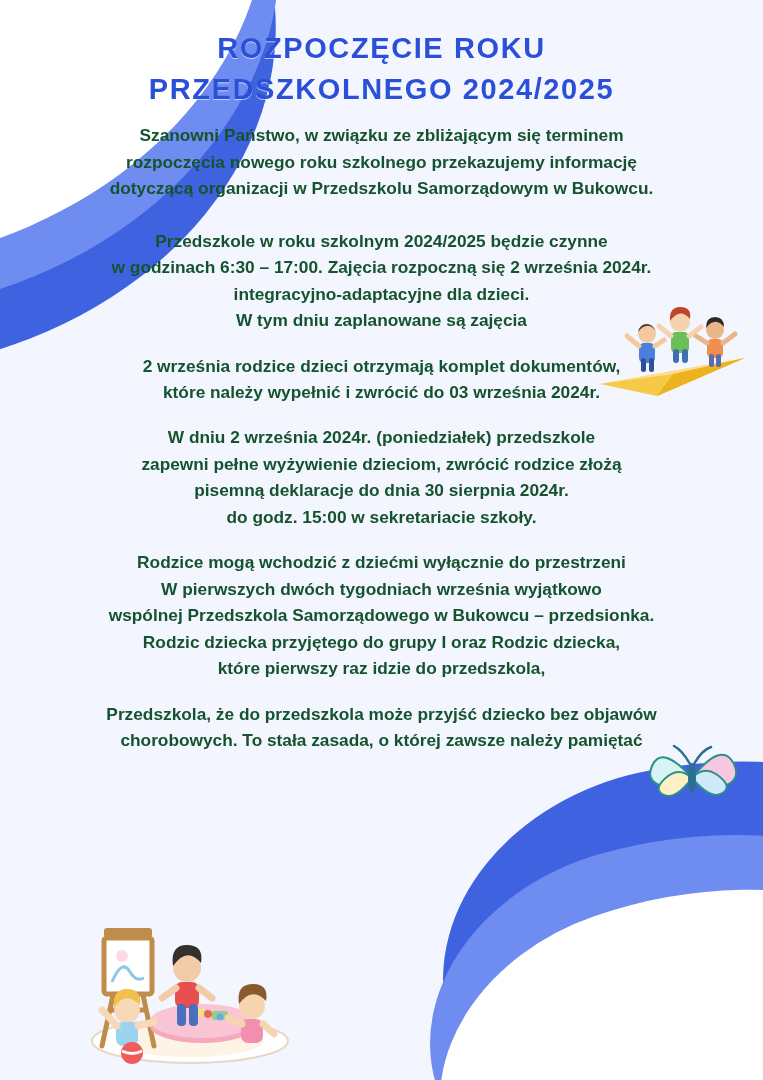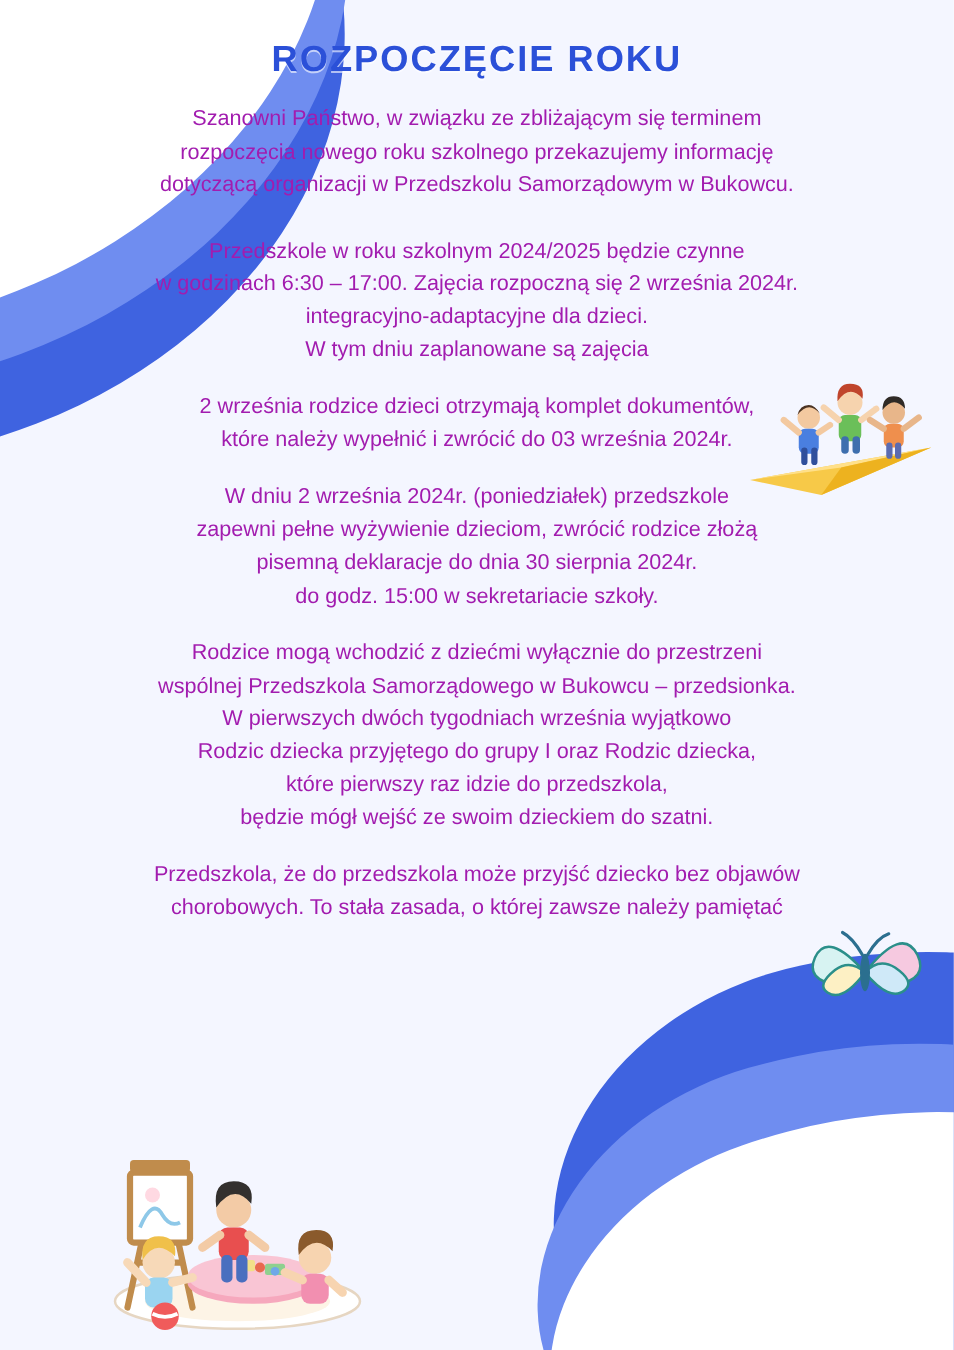--- a/index.html
+++ b/index.html
@@ -138,22 +138,22 @@
     font-size: 29px;
     line-height: 1.42;
     letter-spacing: 1.6px;
     margin: 0 0 12px 0;
     text-shadow: 0 1px 0 rgba(255,255,255,0.6);
   }
   .title .line {
     display: block;
   }
   .para {
-    color: #a21caf;
-    font-weight: 400;
+    color: #14532d;
+    font-weight: 700;
     font-size: 17.3px;
     line-height: 1.53;
     margin: 0 0 19px 0;
   }
   .para .line {
     display: block;
   }
   .para.p1 { margin-bottom: 26px; }
   .para.last { margin-bottom: 0; }
 
@@ -343,20 +343,21 @@
       <rect x="179" y="121" width="22" height="24" rx="7" fill="#f28fb0"></rect>
       <path d="M180 126 L166 120" stroke="#f7d4b0" stroke-width="7" stroke-linecap="round"></path>
       <path d="M201 126 L212 136" stroke="#f7d4b0" stroke-width="7" stroke-linecap="round"></path>
     </g>
   </svg>
 
   <div class="content">
 
     <h1 class="title">
       <span class="line">ROZPOCZĘCIE ROKU</span>
+      <span class="line">PRZEDSZKOLNEGO 2024/2025</span>
     </h1>
 
     <p class="para p1">
       <span class="line">Szanowni Państwo, w związku ze zbliżającym się terminem</span>
       <span class="line">rozpoczęcia nowego roku szkolnego przekazujemy informację</span>
       <span class="line">dotyczącą organizacji w Przedszkolu Samorządowym w Bukowcu.</span>
     </p>
 
     <p class="para">
       <span class="line">Przedszkole w roku szkolnym 2024/2025 będzie czynne</span>
@@ -372,25 +373,24 @@
 
     <p class="para">
       <span class="line">W dniu 2 września 2024r. (poniedziałek) przedszkole</span>
       <span class="line">zapewni pełne wyżywienie dzieciom, zwrócić rodzice złożą</span>
       <span class="line">pisemną  deklaracje do dnia 30 sierpnia 2024r.</span>
       <span class="line">do godz. 15:00 w sekretariacie szkoły.</span>
     </p>
 
     <p class="para">
       <span class="line">Rodzice mogą wchodzić z dziećmi wyłącznie do przestrzeni</span>
+      <span class="line">W pierwszych dwóch tygodniach września wyjątkowo</span>
       <span class="line">wspólnej Przedszkola Samorządowego w Bukowcu – przedsionka.</span>
-      <span class="line">W pierwszych dwóch tygodniach września wyjątkowo</span>
       <span class="line">Rodzic dziecka przyjętego do grupy I oraz Rodzic dziecka,</span>
       <span class="line">które pierwszy raz idzie do przedszkola,</span>
-      <span class="line">będzie mógł wejść ze swoim dzieckiem do szatni.</span>
     </p>
 
     <p class="para last">
       <span class="line">Przedszkola, że do przedszkola może przyjść dziecko bez objawów</span>
       <span class="line">chorobowych. To stała zasada, o której zawsze należy pamiętać</span>
     </p>
 
   </div>
 </div>
 

